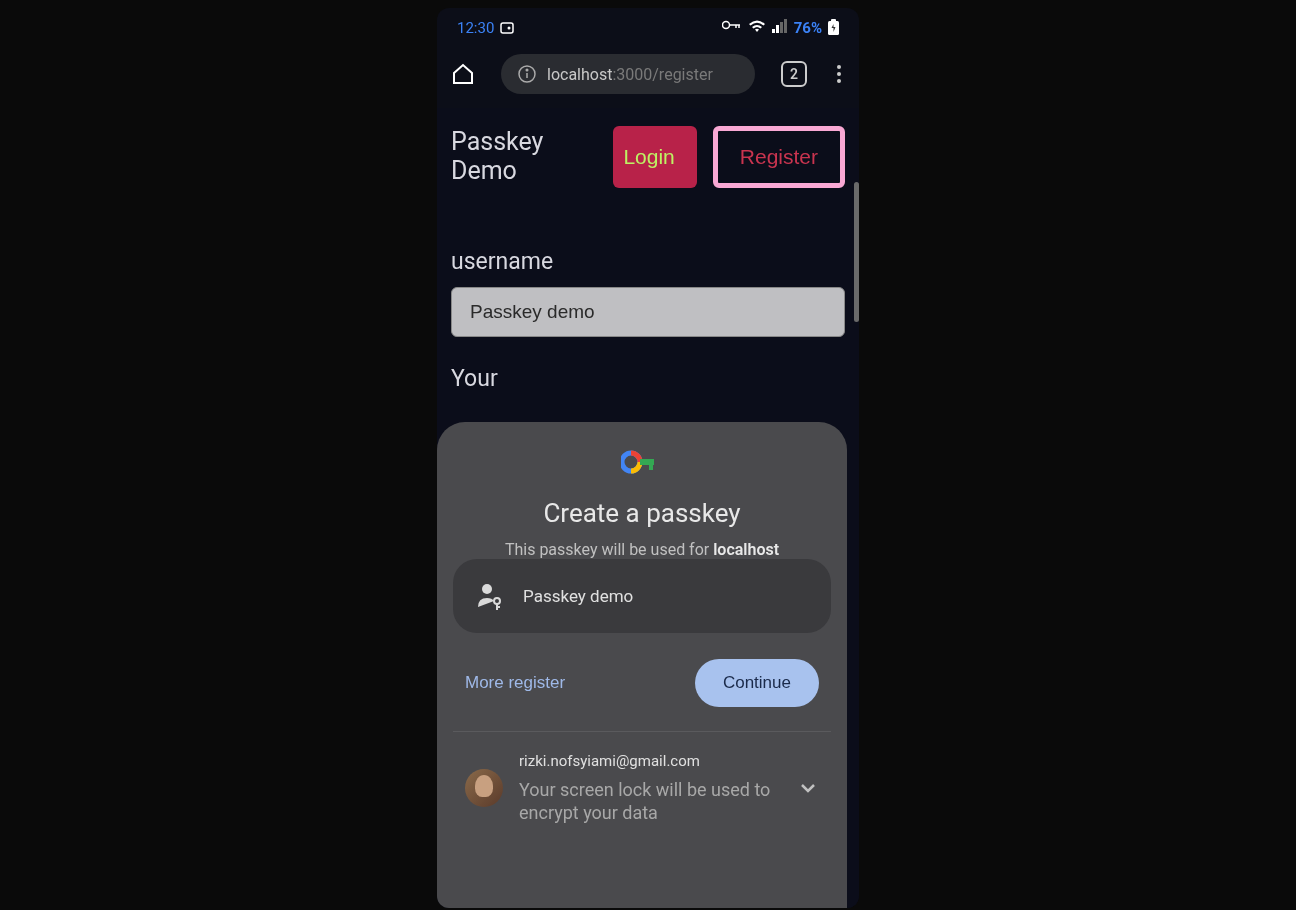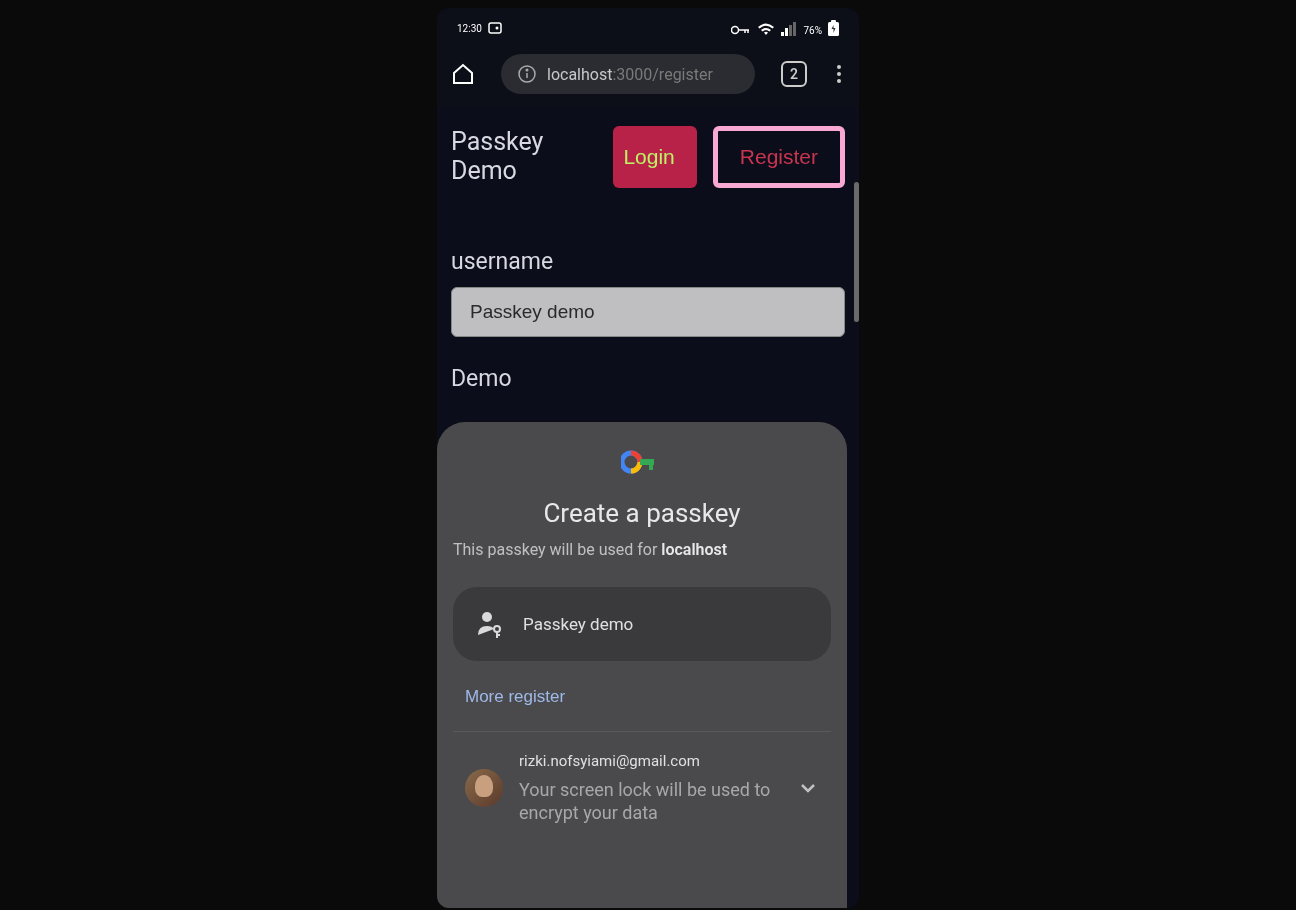--- a/index.html
+++ b/index.html
@@ -19,26 +19,26 @@
       border-radius: 12px;
       margin-top: 8px;
       position: relative;
       overflow: hidden;
     }
     .status-bar {
       display: flex;
       justify-content: space-between;
       align-items: center;
       padding: 8px 20px;
-      color: #ffffff;
-      font-size: 10px;
+      color: #3b82f6;
+      font-size: 15px;
       height: 40px;
     }
     .status-left { display: flex; align-items: center; gap: 6px; }
-    .status-right { display: flex; align-items: flex-end; gap: 6px; }
+    .status-right { display: flex; align-items: flex-start; gap: 6px; font-weight: bold; }
     .browser-bar {
       display: flex;
       align-items: center;
       padding: 6px 14px 14px;
       gap: 26px;
       height: 60px;
     }
     .home-icon { color: #fff; width: 24px; height: 24px; cursor: pointer; }
     .url-pill {
       flex: 1;
@@ -152,21 +152,21 @@
     .sheet-title {
       color: #e8e8e8;
       font-size: 26px;
       text-align: center;
       margin-bottom: 12px;
       font-weight: 400;
     }
     .sheet-subtitle {
       color: #c0c0c0;
       font-size: 16px;
-      margin-bottom: 28px;
+      text-align: center;
     }
     .sheet-subtitle strong { color: #e8e8e8; font-weight: 600; }
     .passkey-card {
       background: #3a3a3d;
       border-radius: 24px;
       padding: 22px 22px;
       display: flex;
       align-items: center;
       gap: 18px;
       margin-bottom: 26px;
@@ -296,21 +296,21 @@
         <button class="btn btn-register">Register</button>
       </div>
     </div>
 
     <div class="form-section">
       <label class="form-label">username</label>
       <input class="form-input" value="Passkey demo" style="">
     </div>
 
     <div class="form-section">
-      <label class="form-label">Demo</label>
+      <label class="form-label">Your</label>
     </div>
   </div>
 
   <div class="bottom-sheet">
     <div class="sheet-logo">
       <svg width="42" height="24" viewBox="0 0 42 24">
         <circle cx="10" cy="12" r="9" fill="none" stroke="#4285F4" stroke-width="5"></circle>
         <path d="M10 3 A9 9 0 0 1 19 12" fill="none" stroke="#EA4335" stroke-width="5"></path>
         <path d="M19 12 A9 9 0 0 1 10 21" fill="none" stroke="#FBBC04" stroke-width="5"></path>
         <rect x="19" y="9" width="14" height="6" fill="#34A853"></rect>
@@ -327,20 +327,21 @@
         <circle cx="12" cy="8" r="5"></circle>
         <path d="M3 26 Q3 17 12 17 Q17 17 19 20"></path>
         <circle cx="22" cy="20" r="3" fill="none" stroke="currentColor" stroke-width="2"></circle>
         <path d="M22 23 V29 M22 26 H25" stroke="currentColor" stroke-width="2"></path>
       </svg>
       <div class="passkey-name">Passkey demo</div>
     </div>
 
     <div class="sheet-actions">
       <button class="more-options">More register</button>
+      <button class="continue-btn">Continue</button>
     </div>
 
     <div class="account-row">
       <div class="avatar"></div>
       <div class="account-info">
         <div class="account-email">rizki.nofsyiami@gmail.com</div>
         <div class="account-desc">Your screen lock will be used to encrypt your data</div>
       </div>
       <svg class="chevron-down" width="22" height="22" viewBox="0 0 22 22" fill="none" stroke="currentColor" stroke-width="2.5">
           <path d="M5 8 L11 14 L17 8"></path>

